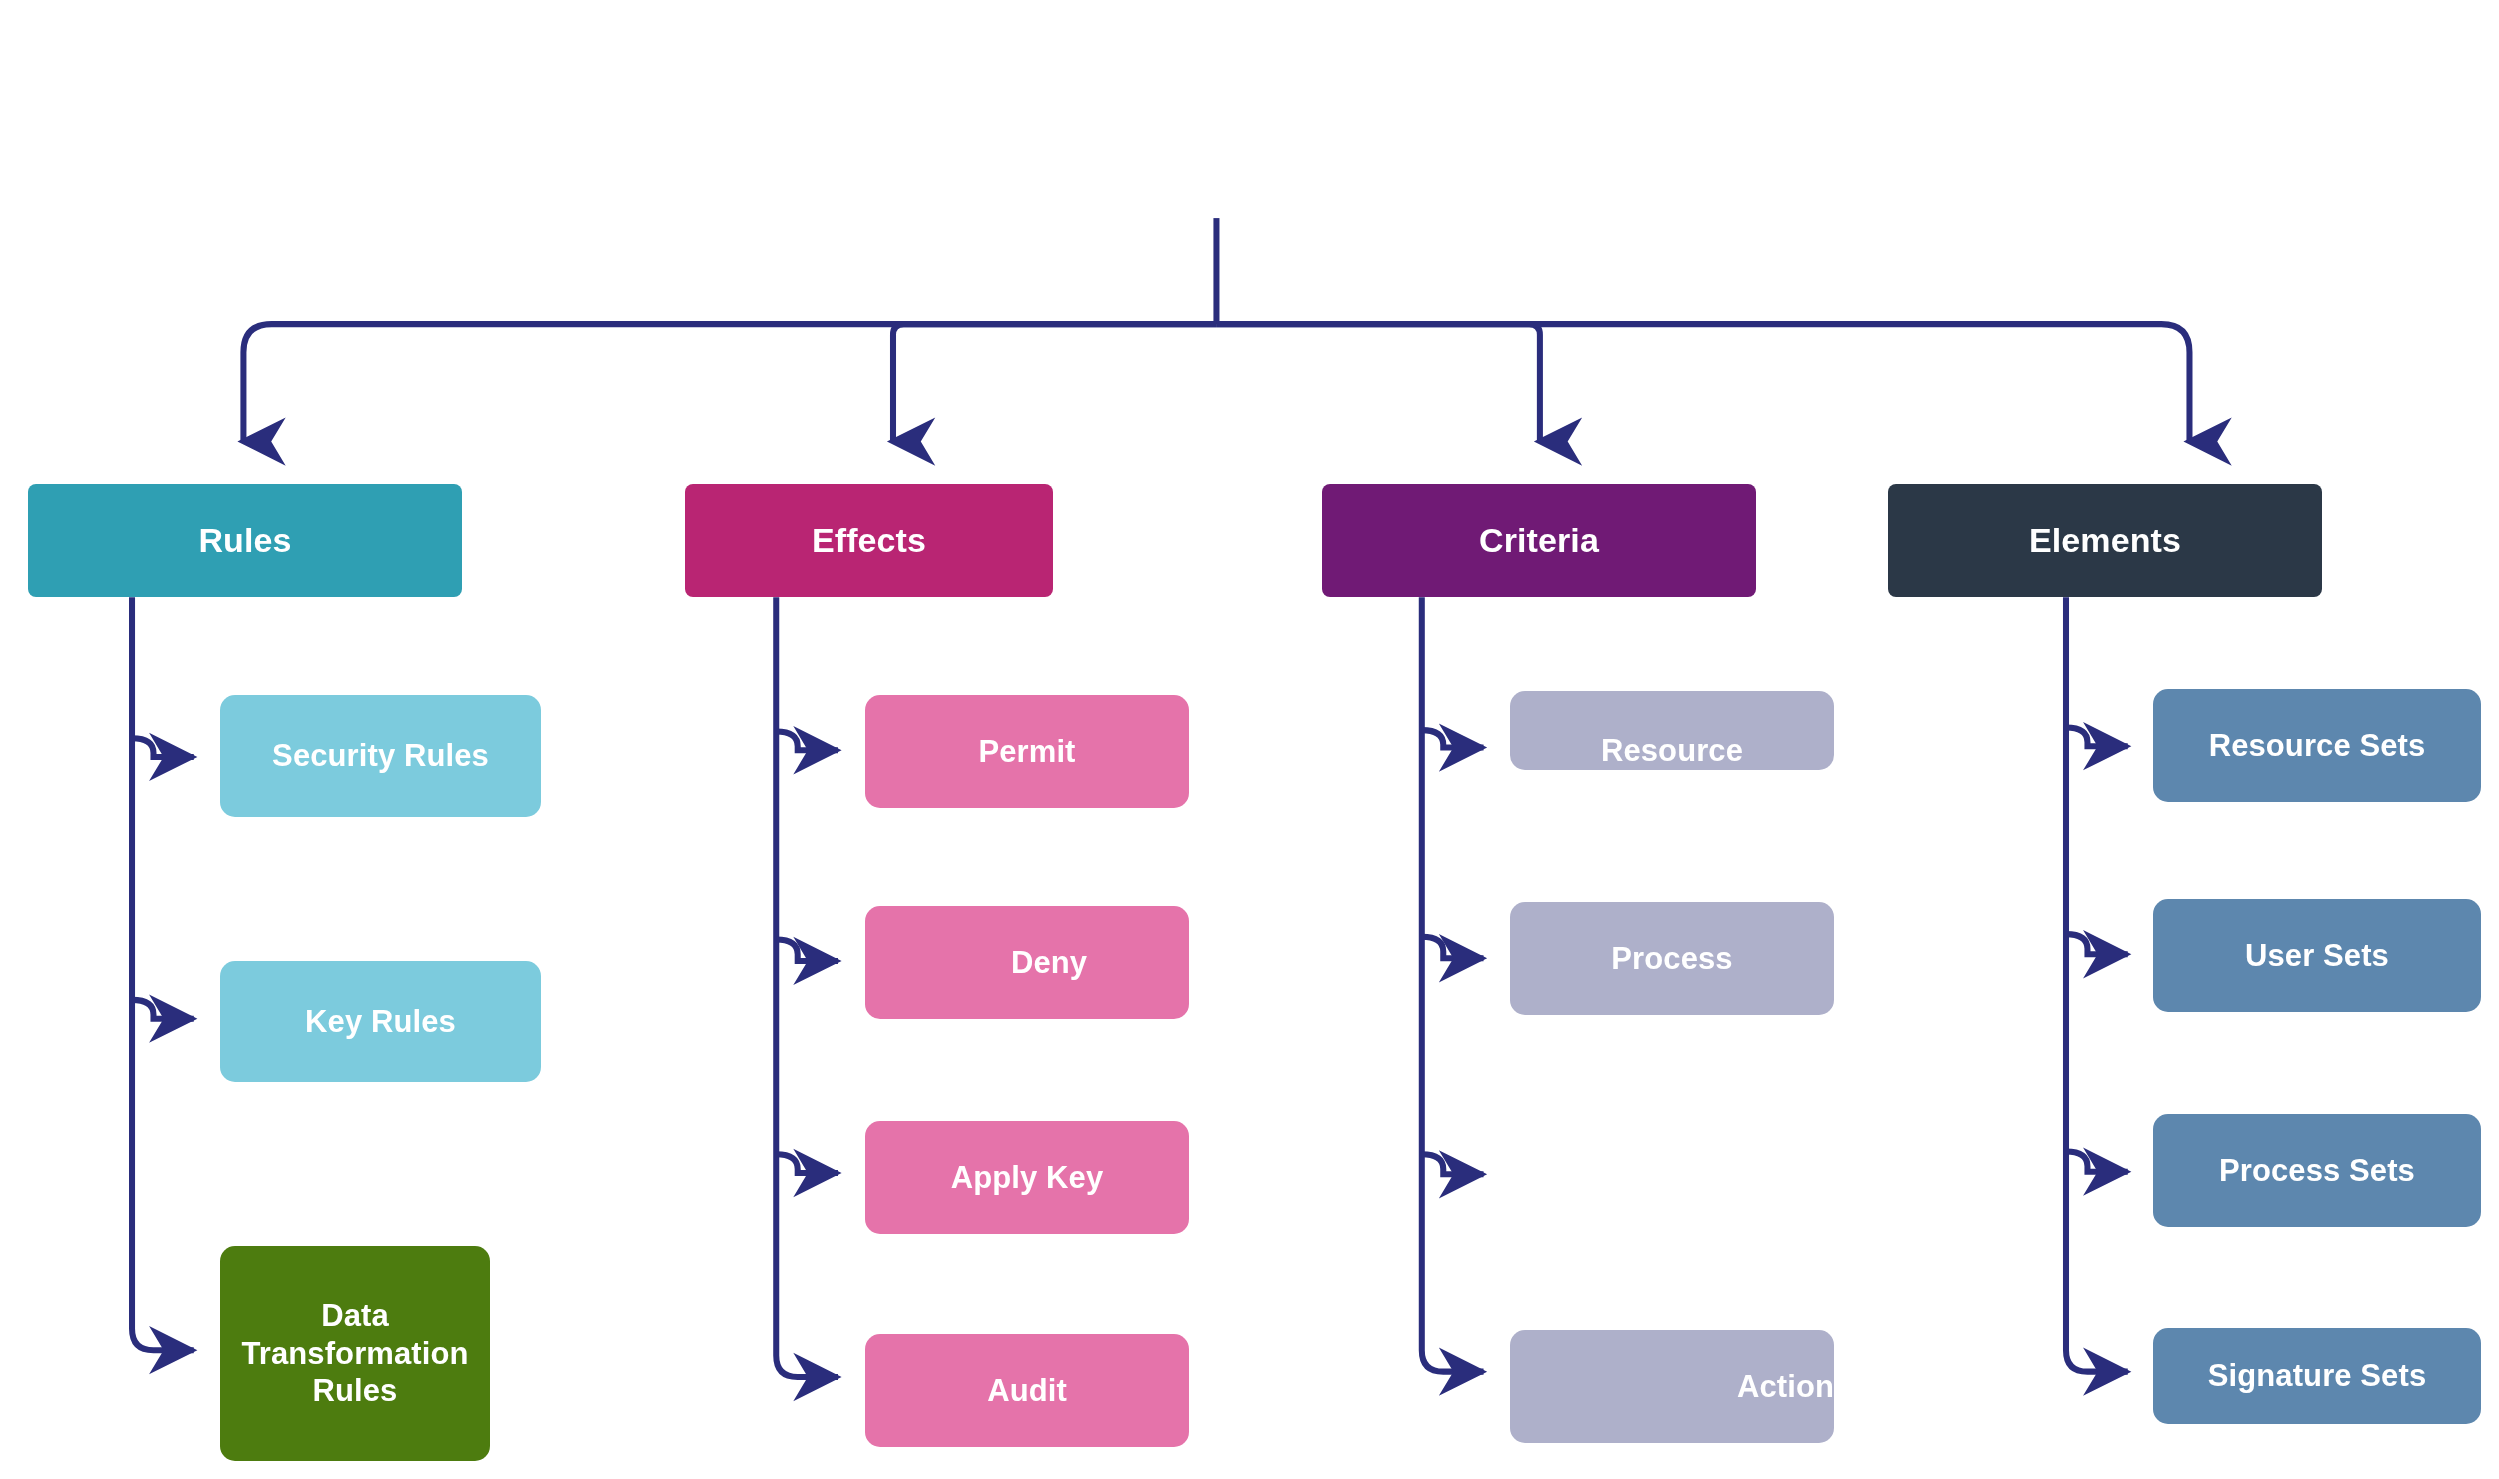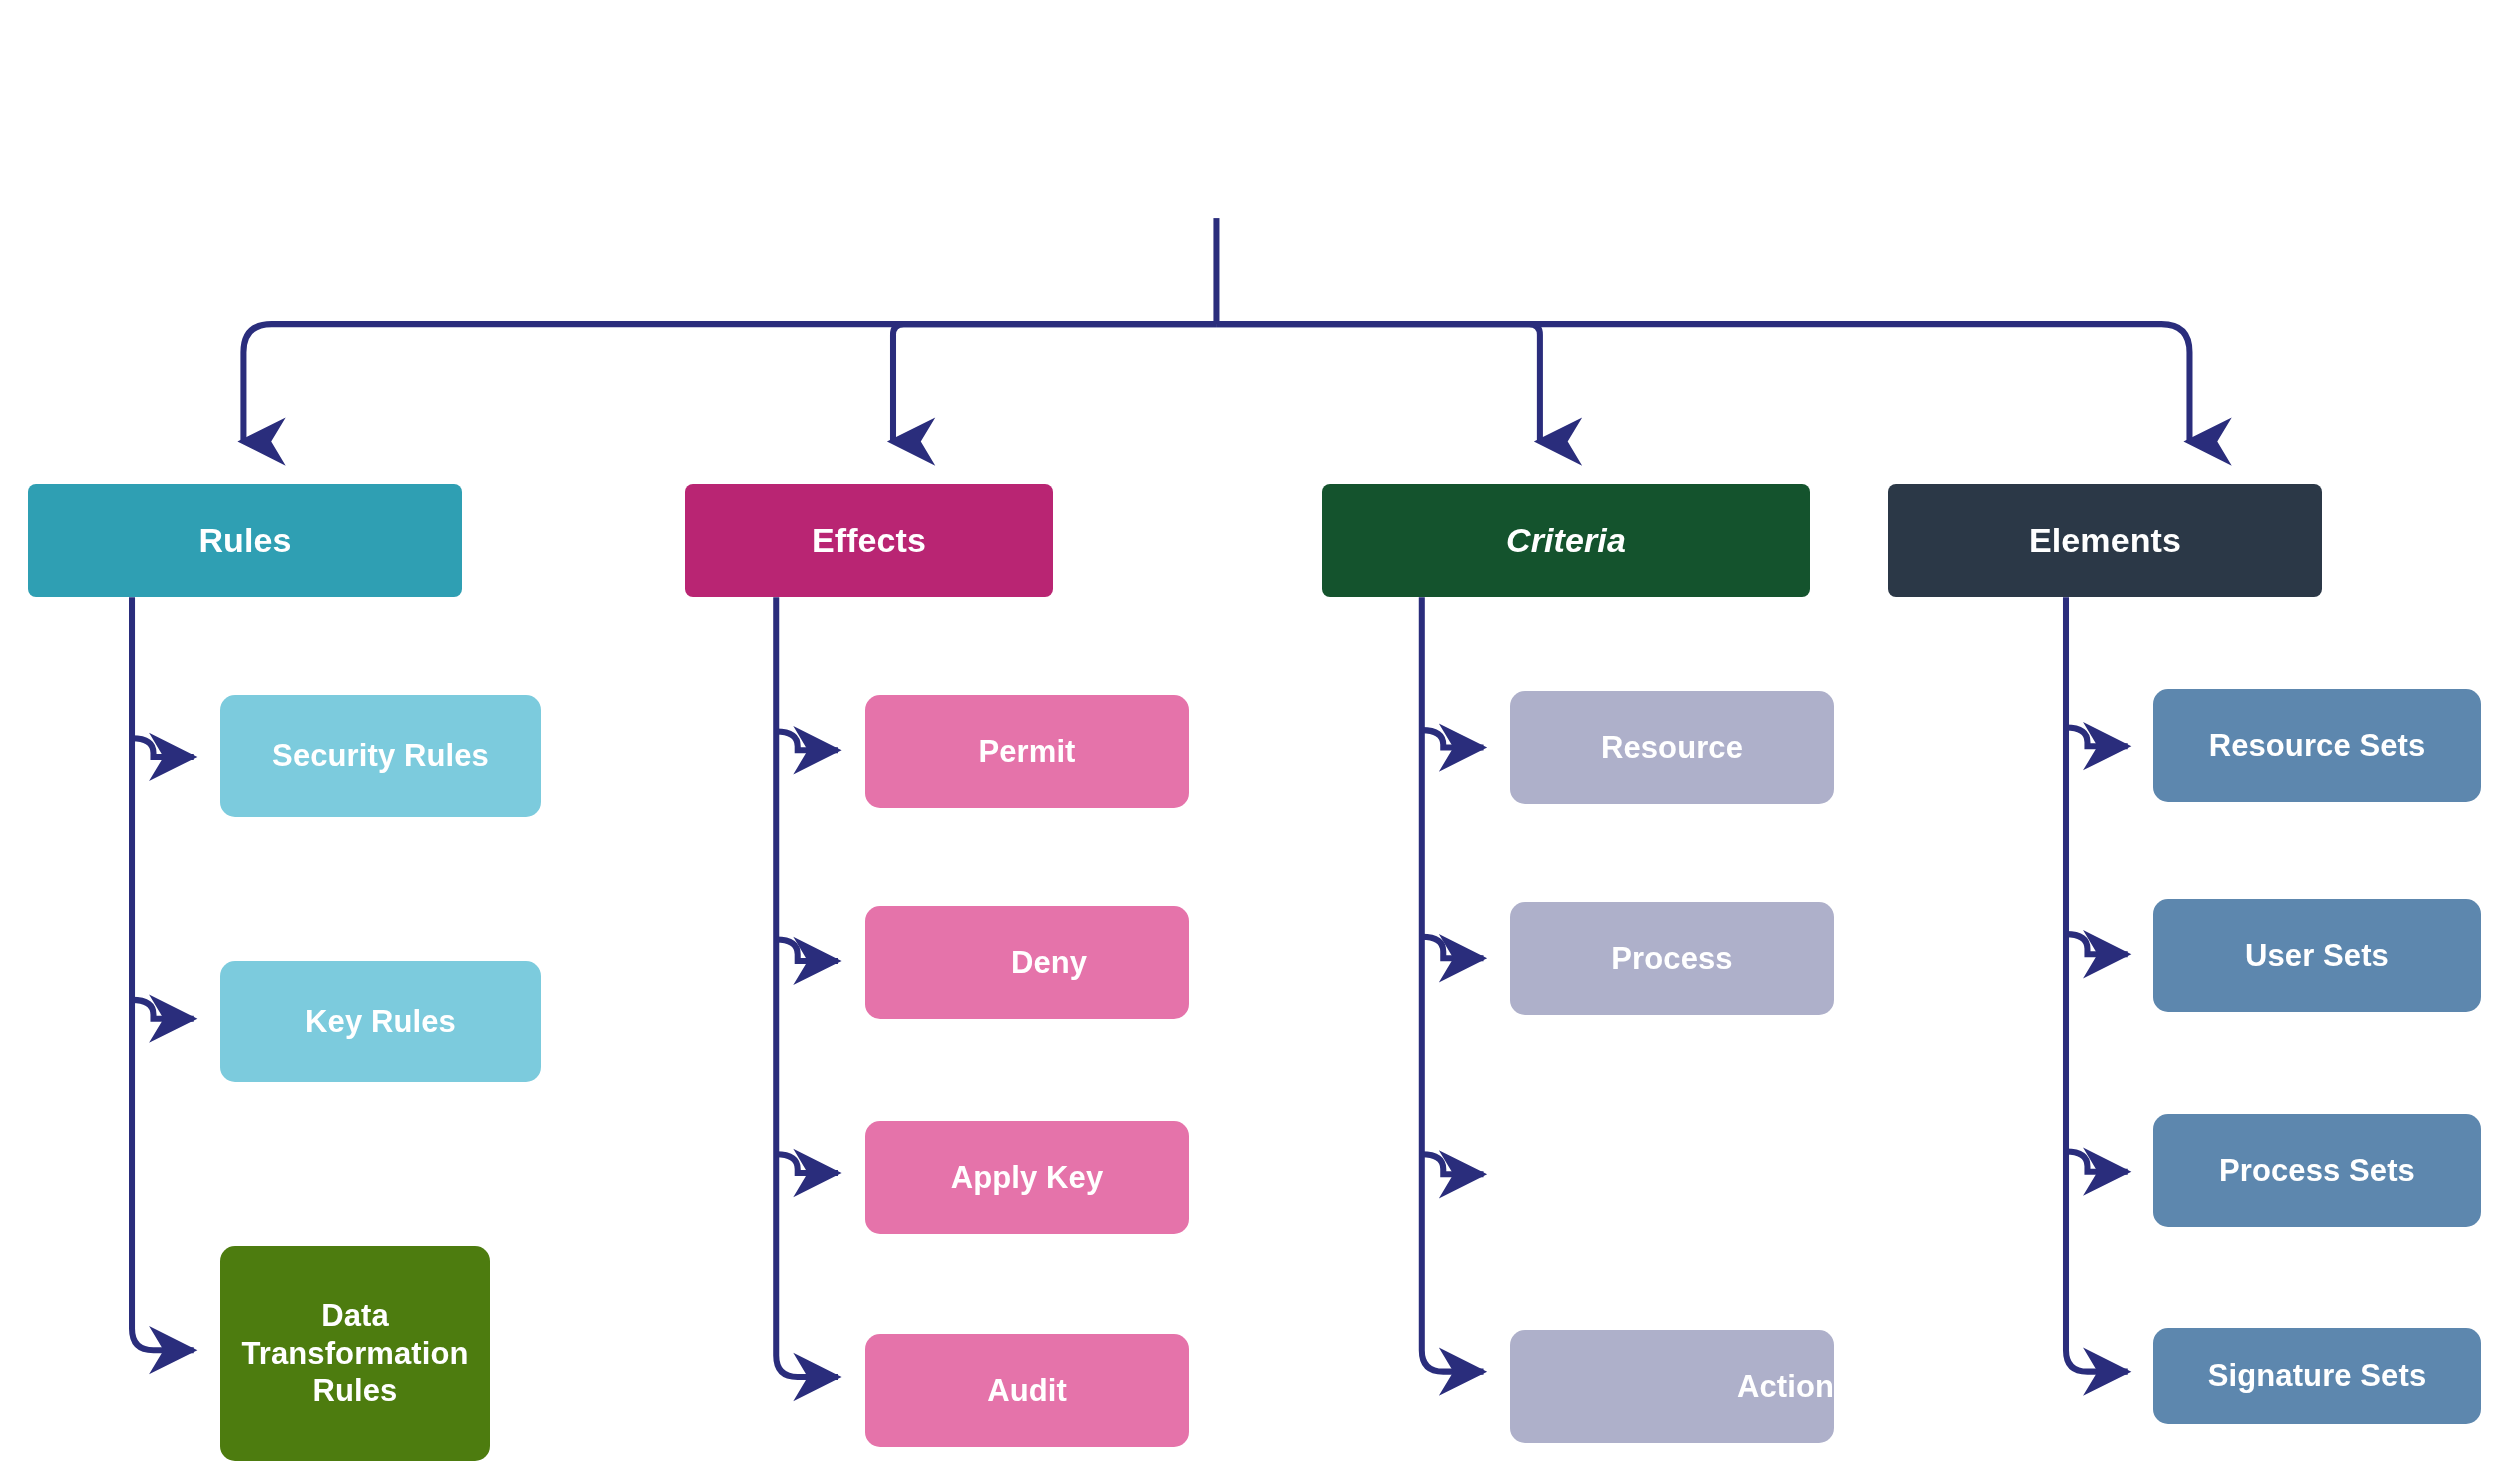--- a/index.html
+++ b/index.html
@@ -137,25 +137,25 @@
   </div>
 
   <div class="node leaf" style="left:865px; top:1121px; width:324px; height:113px; background:#e573aa;">
     <span class="leaf-text">Apply Key</span>
   </div>
 
   <div class="node leaf" style="left:865px; top:1334px; width:324px; height:113px; background:#e573aa;">
     <span class="leaf-text">Audit</span>
   </div>
 
-  <div class="node header" style="left:1322px; top:484px; width:488px; height:113px; background:#14532d;font-style:italic;">
+  <div class="node header" style="left:1322px; top:484px; width:434px; height:113px; background:#701a75;">
     <span class="leaf-text">Criteria</span>
   </div>
 
-  <div class="node leaf" style="left:1510px; top:691px; width:324px; height:113px; background:#aeb0ca;">
+  <div class="node leaf" style="left:1510px; top:691px; width:324px; height:79px; background:#aeb0ca;align-items:flex-end;">
     <span class="leaf-text">Resource</span>
   </div>
 
   <div class="node leaf" style="left:1510px; top:902px; width:324px; height:113px; background:#aeb0ca;">
     <span class="leaf-text">Process</span>
   </div>
 
 
   <div class="node leaf" style="left:1510px; top:1330px; width:324px; height:113px; background:#aeb0ca;text-align:right;">
     <span class="leaf-text">Action</span>

